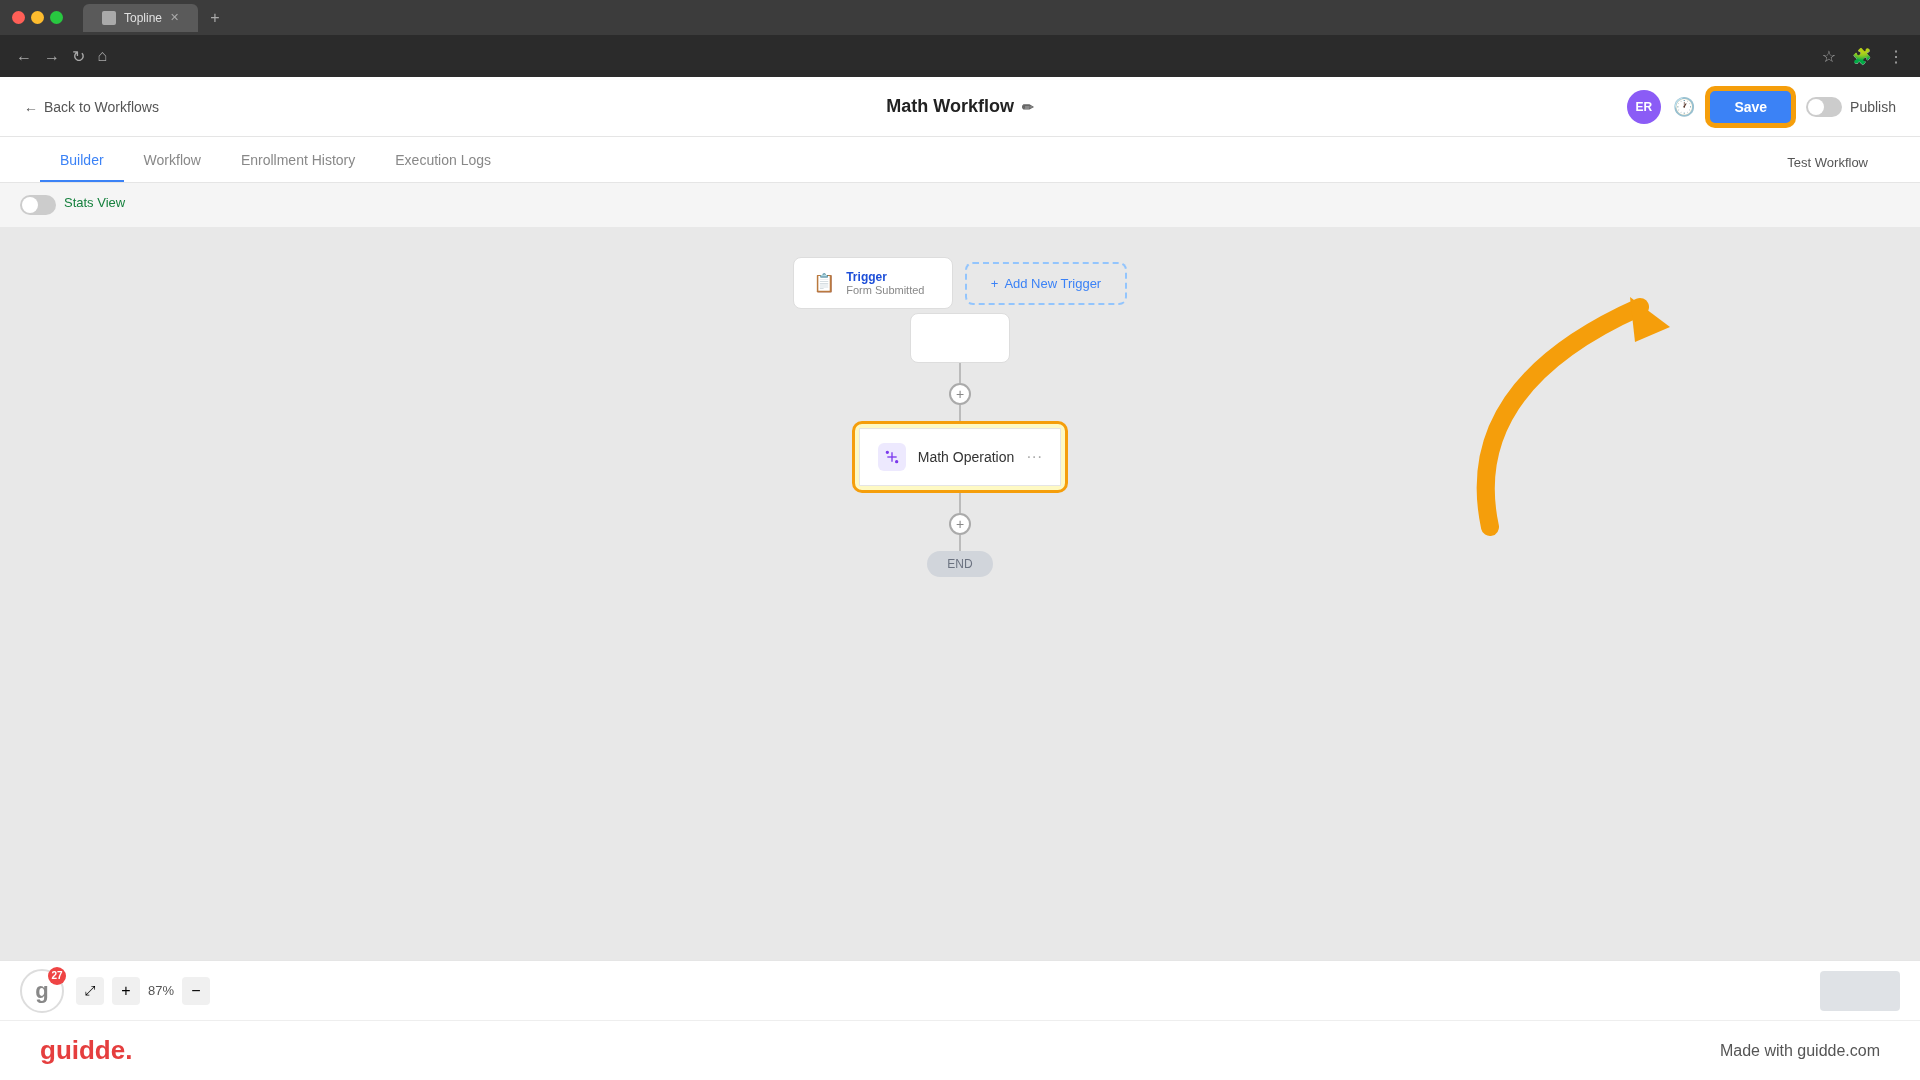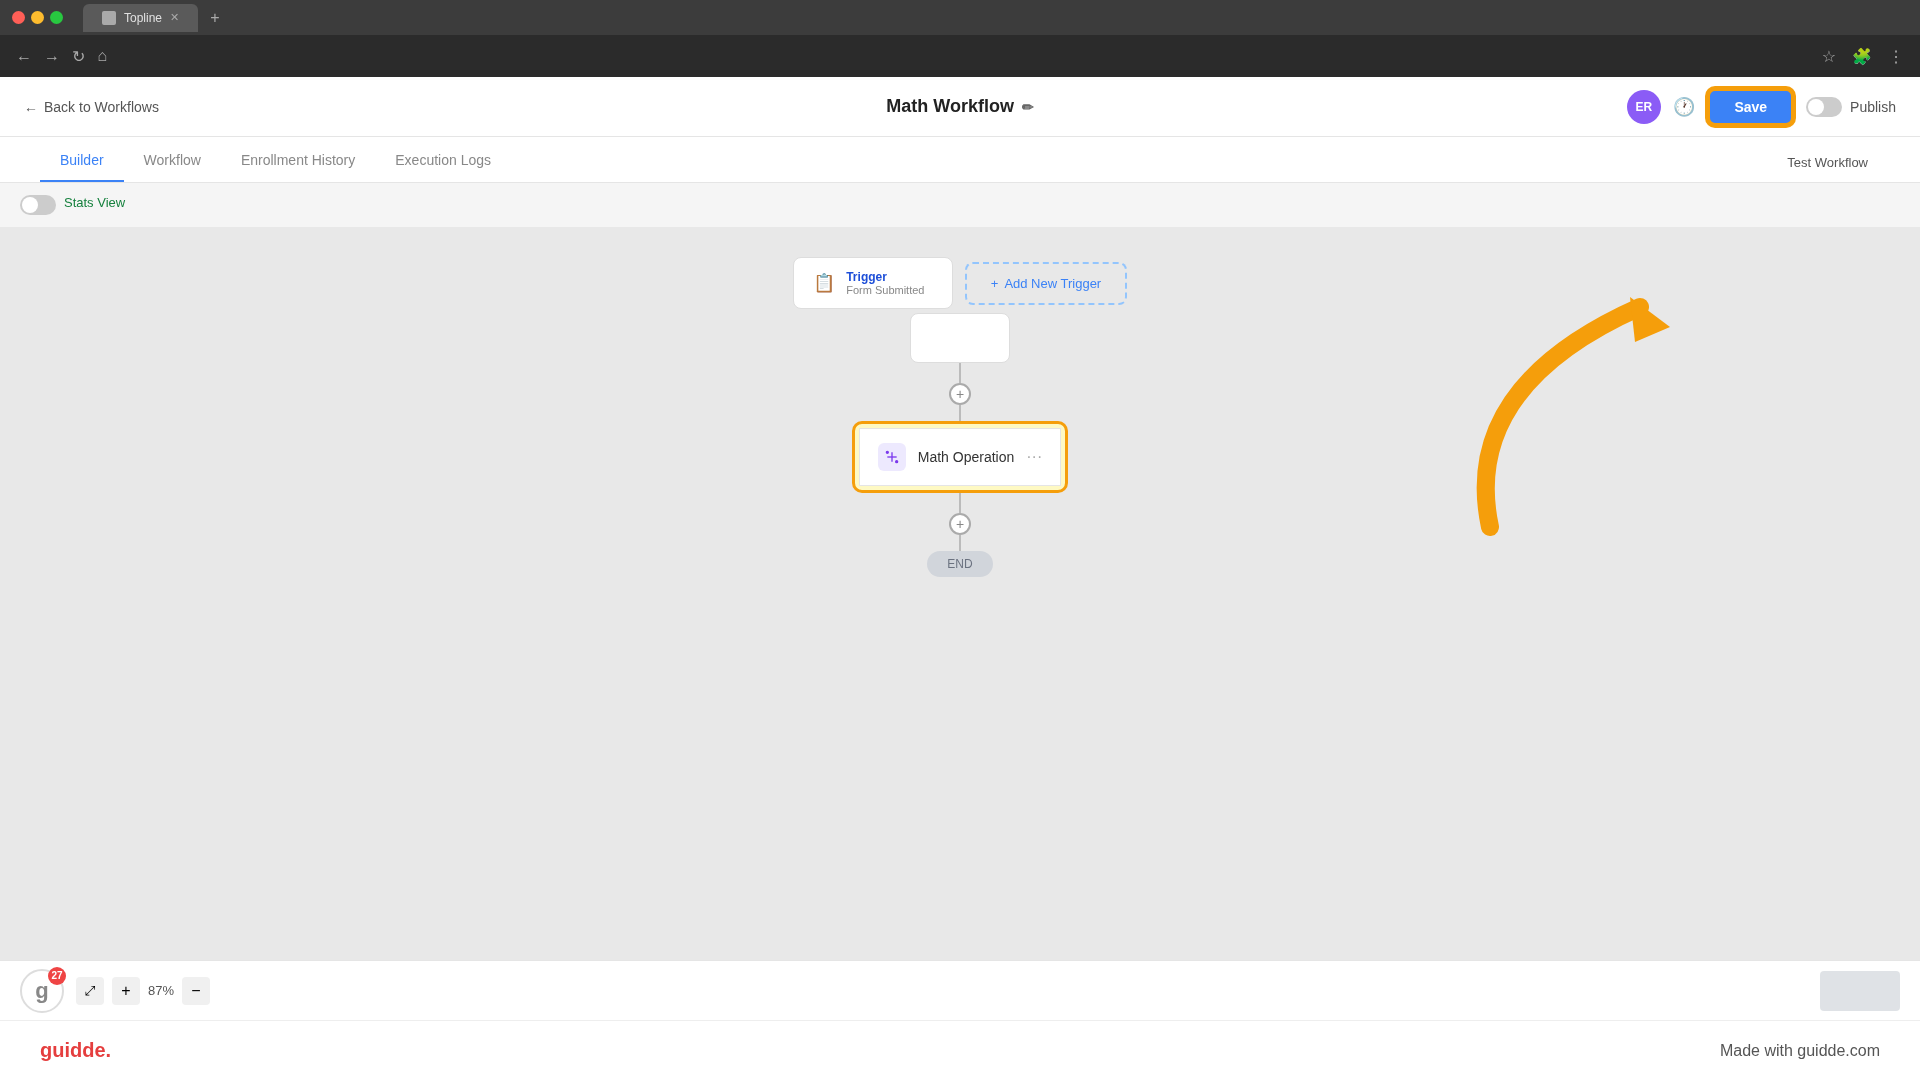--- a/index.html
+++ b/index.html
@@ -349,21 +349,21 @@
       width: 1920px;
       height: 60px;
       background: #fff;
       border-top: 1px solid #eee;
       display: flex;
       align-items: center;
       padding: 0 40px;
       position: fixed;
       bottom: 0;
     }
-    .guidde-logo { font-size: 20px; font-weight: 800; color: #e53e3e; }
+    .guidde-logo { font-size: 26px; font-weight: 800; color: #e53e3e; }
     .guidde-credit { margin-left: auto; font-size: 16px; color: #555; }
 
     
     .connection-box {
       background: #fff;
       border: 1px solid #ddd;
       border-radius: 8px;
       width: 100px;
       height: 50px;
       margin: 0 auto;

